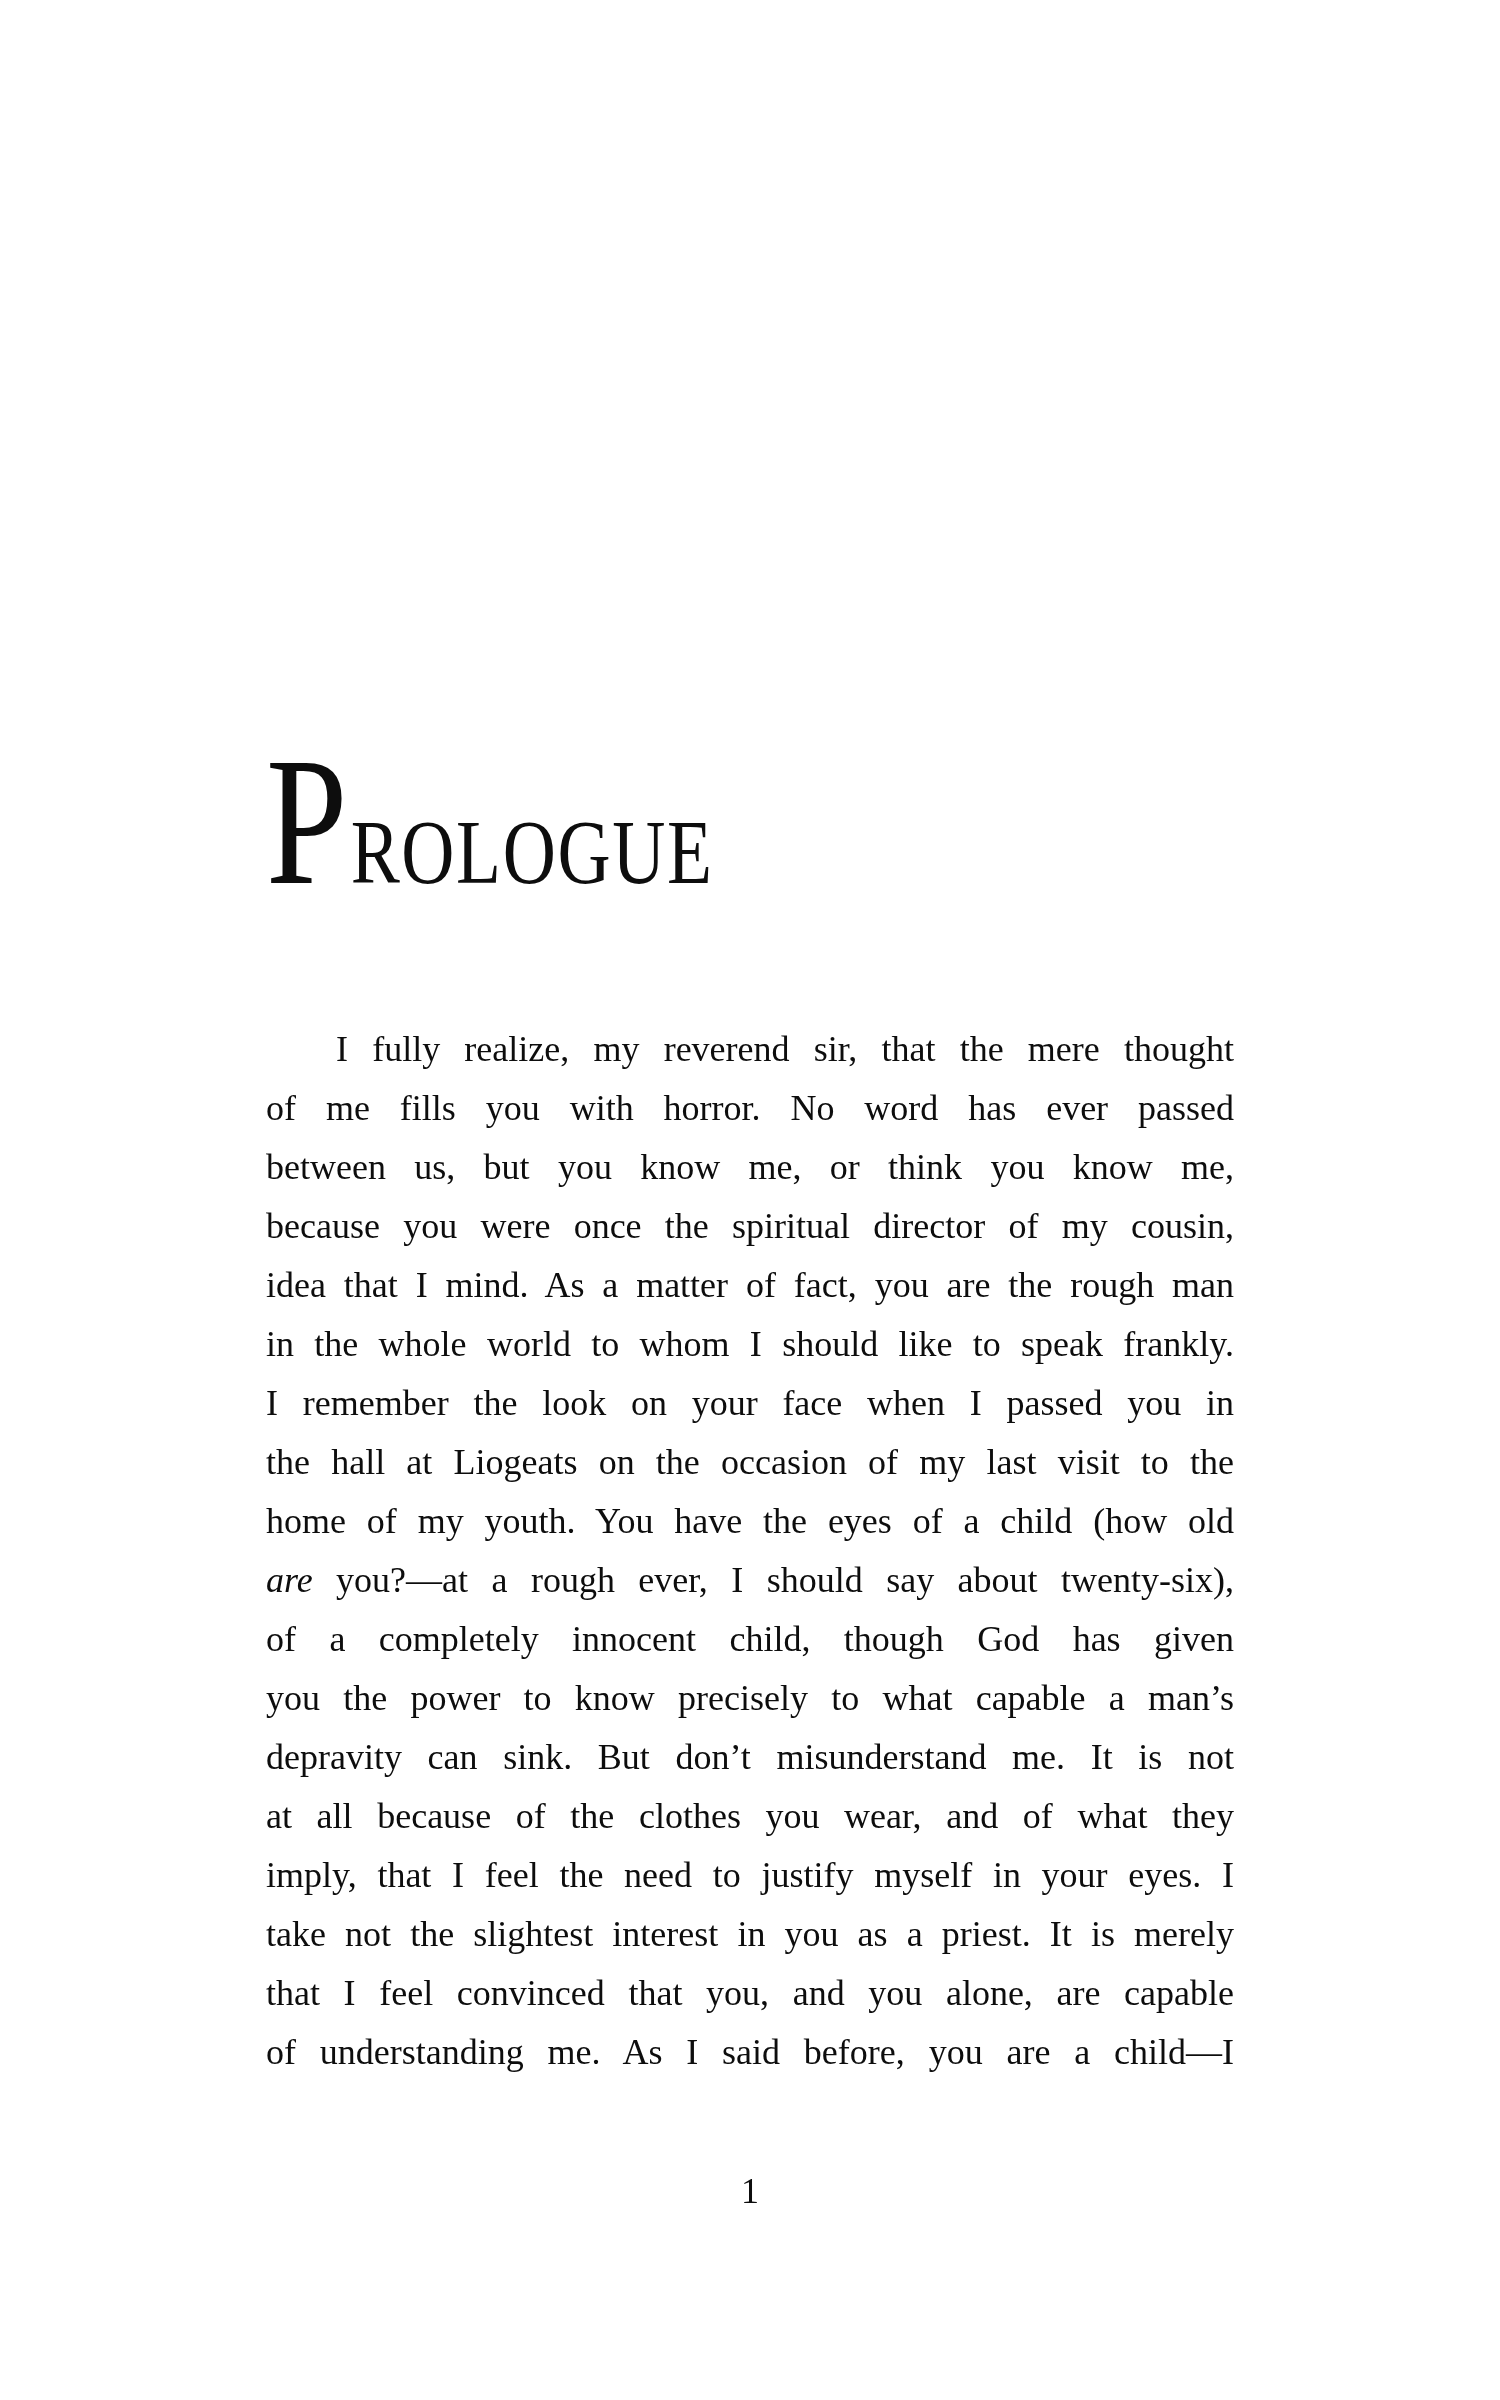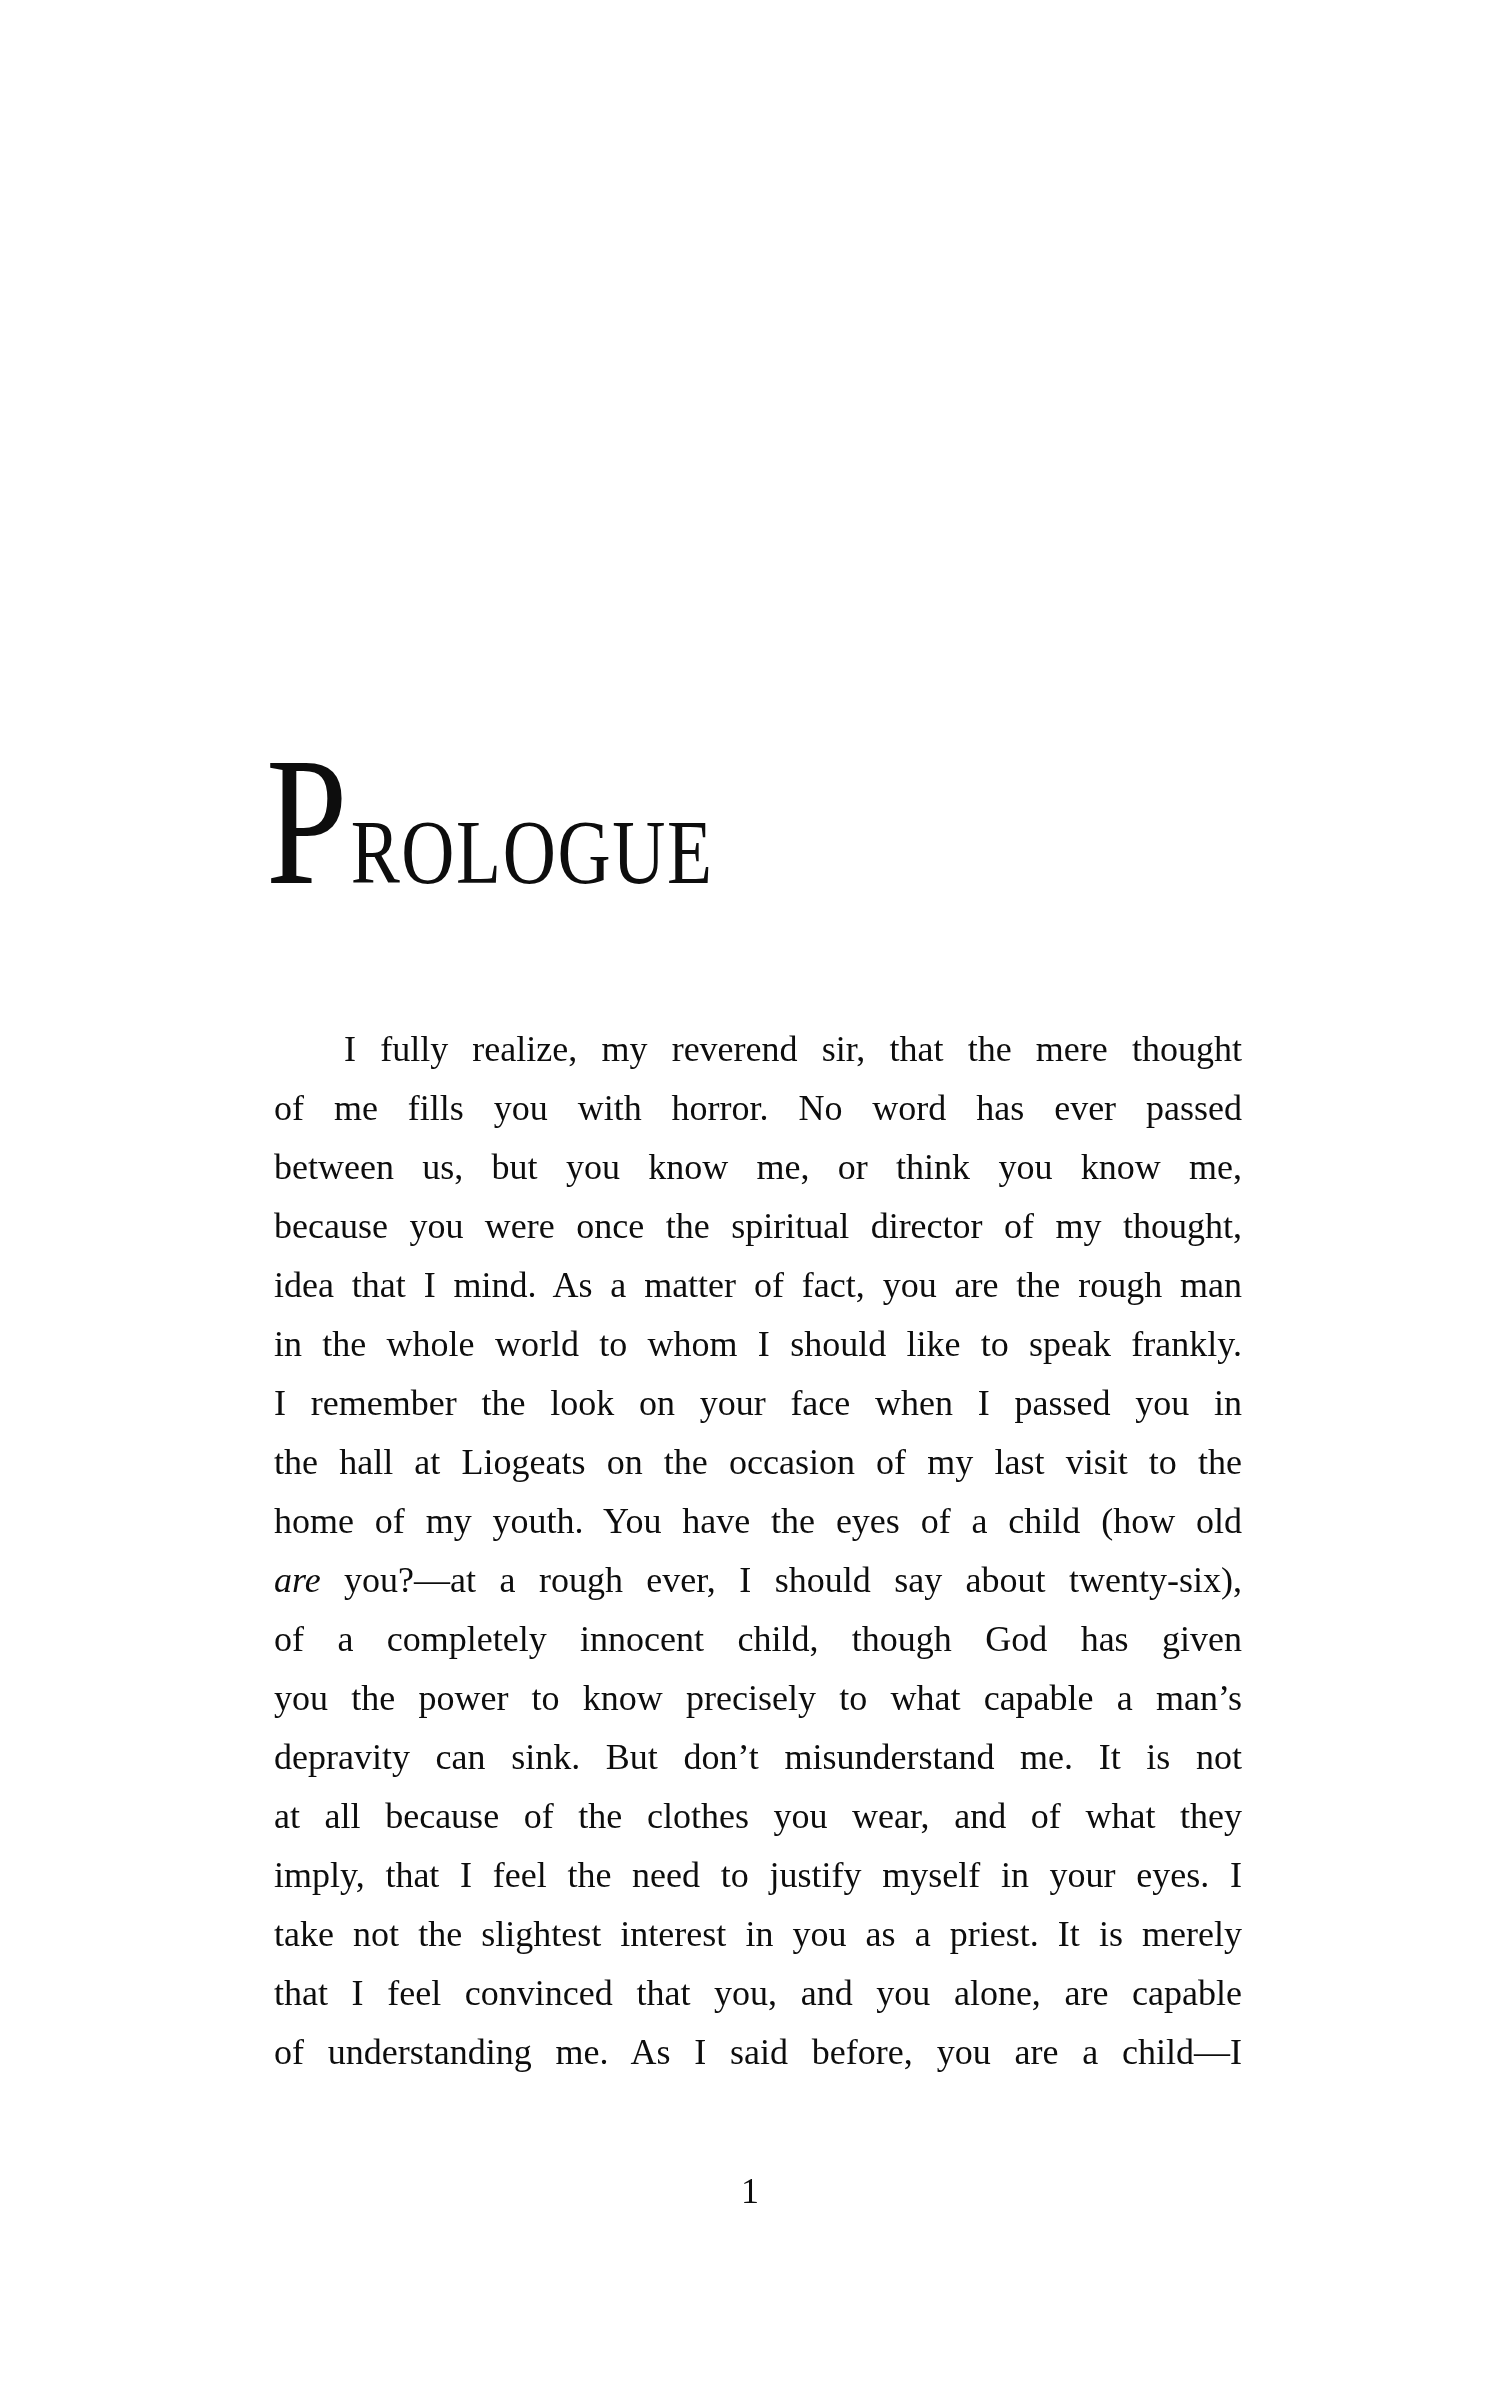--- a/index.html
+++ b/index.html
@@ -39,21 +39,20 @@
     margin-left: 4px;
   }
   .body-text {
     position: absolute;
     left: 266px;
     top: 1020px;
     width: 968px;
     font-size: 36px;
     line-height: 59px;
     color: #0d0d0d;
-    margin-left: 8px;
   }
   .line {
     text-align: justify;
     text-align-last: justify;
   }
   .line.indent {
     text-indent: 70px;
   }
   .line em {
   }
@@ -75,21 +74,21 @@
   <h1 class="chapter-title">
       <span class="drop-cap">P</span>
       <span class="title-rest">ROLOGUE</span>
     </h1>
 
   <div class="body-text">
 
   <div class="line indent"><span>I fully realize, my reverend sir, that the mere thought</span></div>
       <div class="line"><span>of me fills you with horror. No word has ever passed</span></div>
       <div class="line"><span>between us, but you know me, or think you know me,</span></div>
-      <div class="line"><span>because you were once the spiritual director of my thought,</span></div>
+      <div class="line"><span>because you were once the spiritual director of my cousin,</span></div>
       <div class="line"><span>idea that I mind. As a matter of fact, you are the rough man</span></div>
       <div class="line"><span>in the whole world to whom I should like to speak frankly.</span></div>
       <div class="line"><span>I remember the look on your face when I passed you in</span></div>
       <div class="line"><span>the hall at Liogeats on the occasion of my last visit to the</span></div>
       <div class="line"><span>home of my youth. You have the eyes of a child (how old</span></div>
       <div class="line"><em>are</em><span> you?—at a rough ever, I should say about twenty-six),</span></div>
       <div class="line"><span>of a completely innocent child, though God has given</span></div>
       <div class="line"><span>you the power to know precisely to what capable a man’s</span></div>
       <div class="line"><span>depravity can sink. But don’t misunderstand me. It is not</span></div>
       <div class="line"><span>at all because of the clothes you wear, and of what they</span></div>

